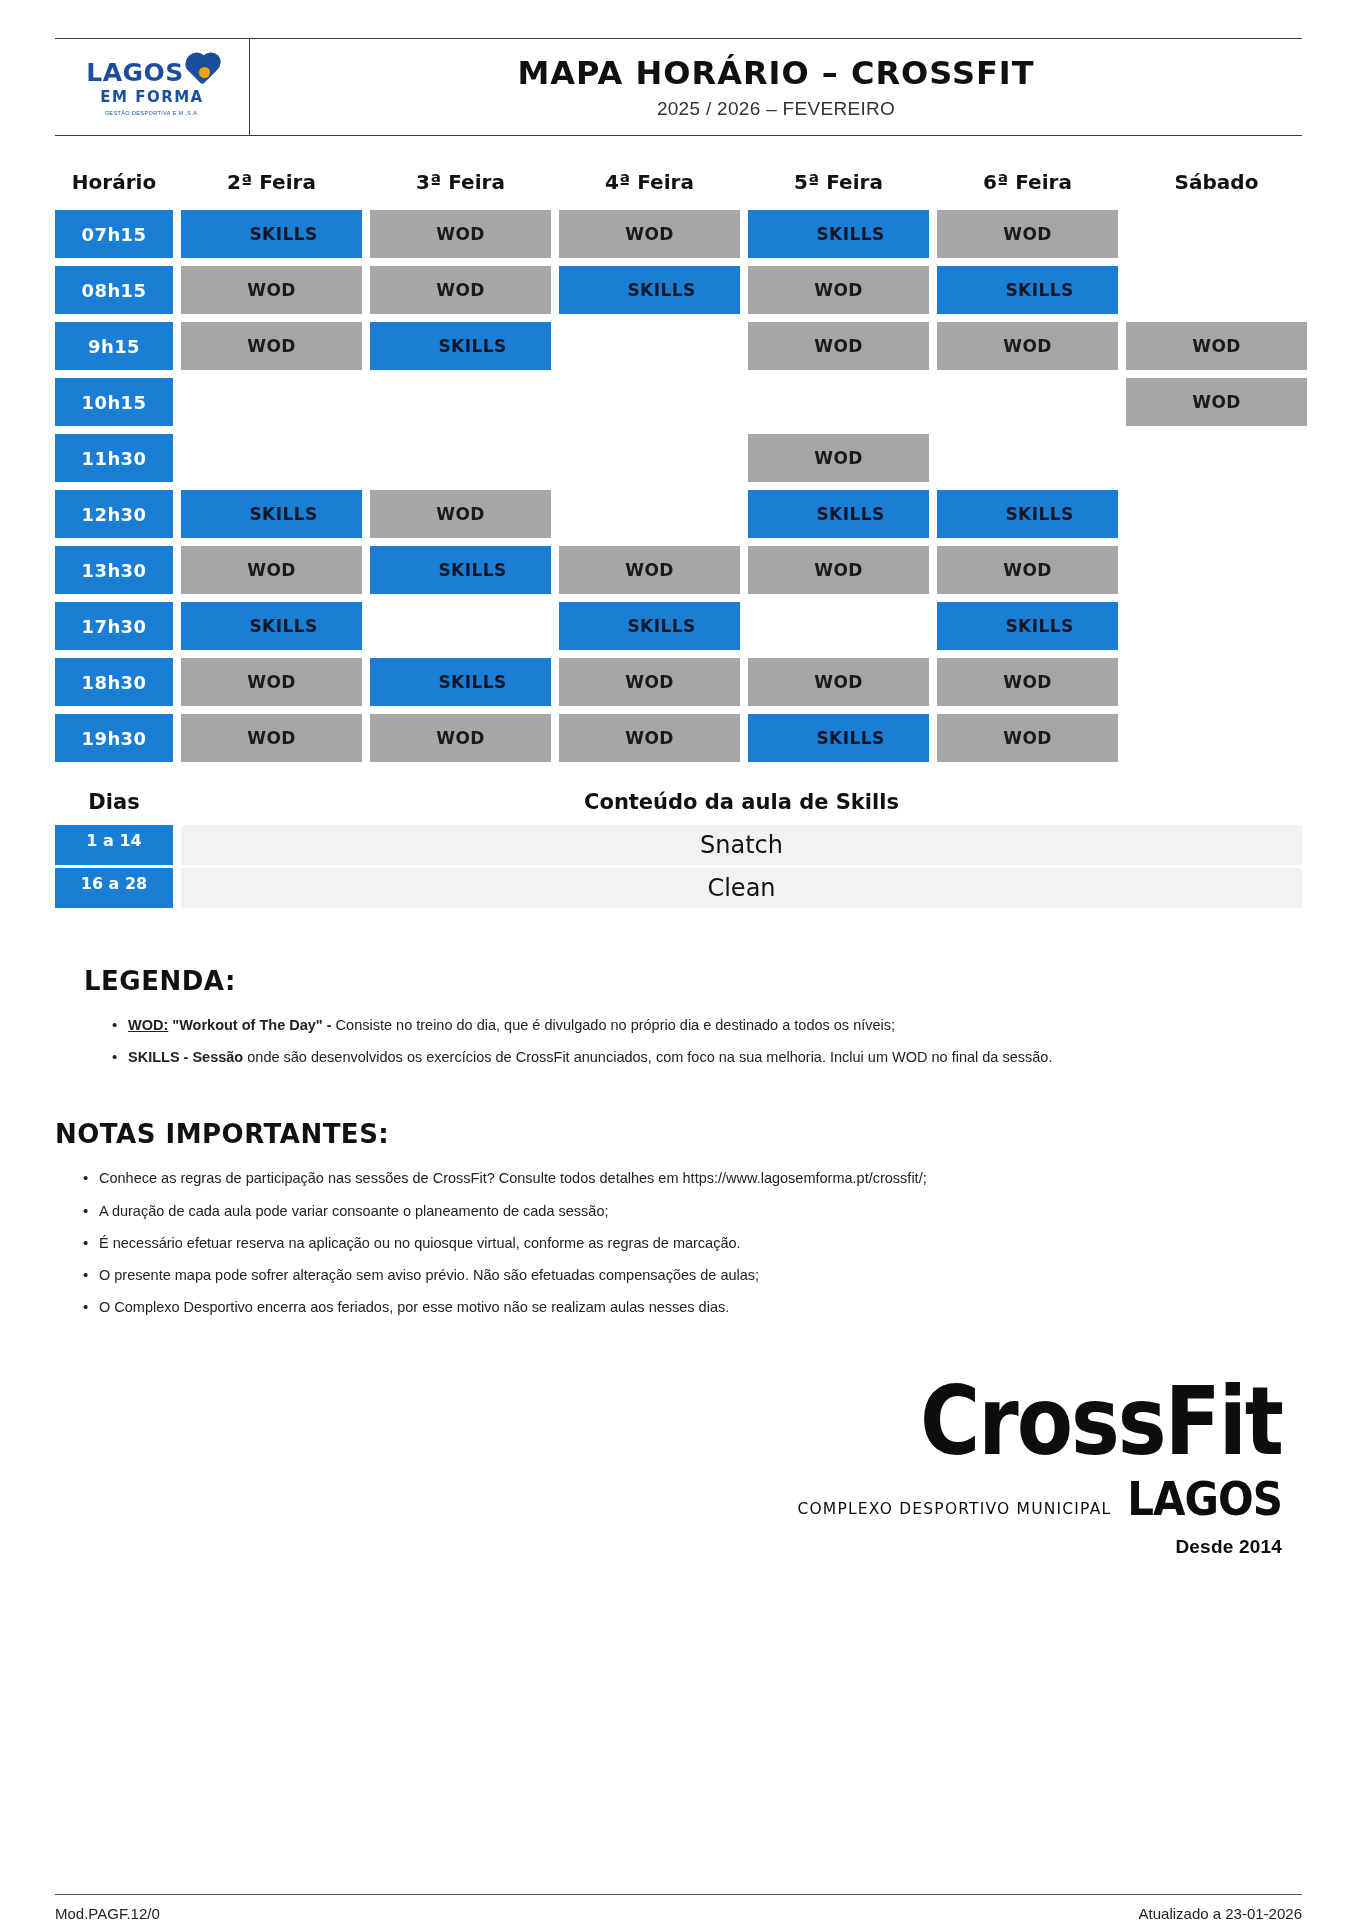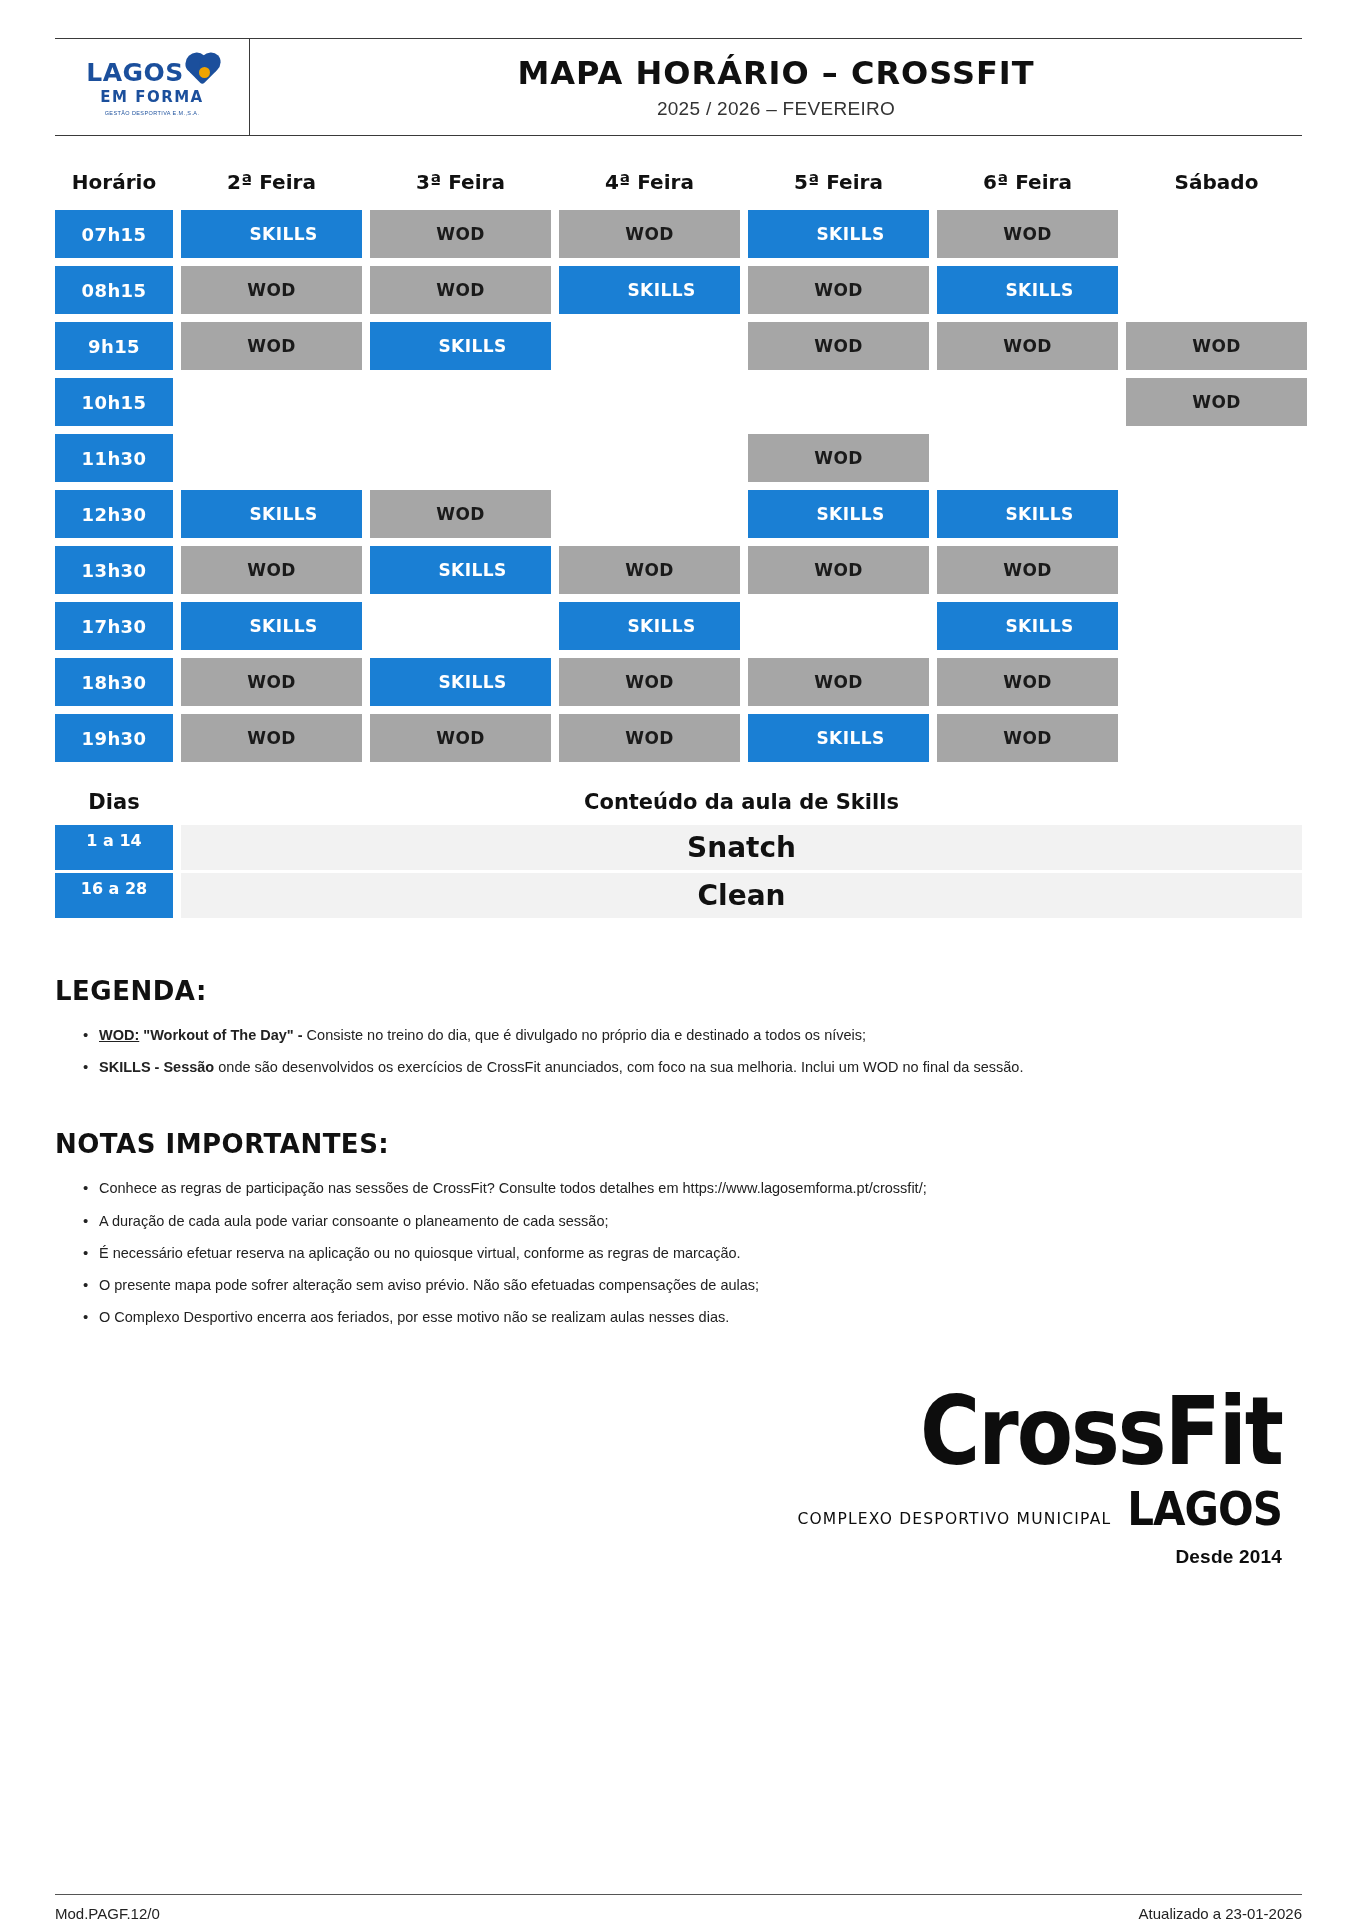--- a/index.html
+++ b/index.html
@@ -152,21 +152,21 @@
     background: #1a7fd4;
     color: #ffffff;
     font-size: 18px;
   }
   .cell.wod {
     background: #a6a6a6;
     color: #1a1a1a;
   }
   .cell.skills {
     background: #1a7fd4;
-    color: #ffffff;
+    color: #0f172a;
     padding-left: 24px;
   }
   .cell.empty {
     background: transparent;
   }
 
   
   .skills-table {
     margin-top: 22px;
   }
@@ -195,36 +195,36 @@
     background: #1a7fd4;
     color: #fff;
     font-family: "DejaVu Sans", sans-serif;
     font-weight: bold;
     font-size: 16px;
     padding: 6px 0;
   }
   .sk-cell-content {
     background: #f2f2f2;
     font-family: "DejaVu Sans", sans-serif;
-    font-weight: bold;
-    font-size: 28px;
+    font-weight: normal;
+    font-size: 24px;
     padding: 6px 0;
     text-align: center;
     color: #111;
   }
 
   
   .section-title {
     font-family: "DejaVu Sans", sans-serif;
     font-weight: bold;
     font-size: 26px;
     color: #111;
     letter-spacing: 0.5px;
   }
-  .legend { margin-top: 58px; }
+  .legend { margin-top: 58px; margin-left: 29px; }
   .notes  { margin-top: 50px; }
   .bullets {
     margin-top: 18px;
     padding-left: 28px;
   }
   .bullet {
     font-size: 14.5px;
     color: #222;
     line-height: 1.6;
     margin-bottom: 9px;

